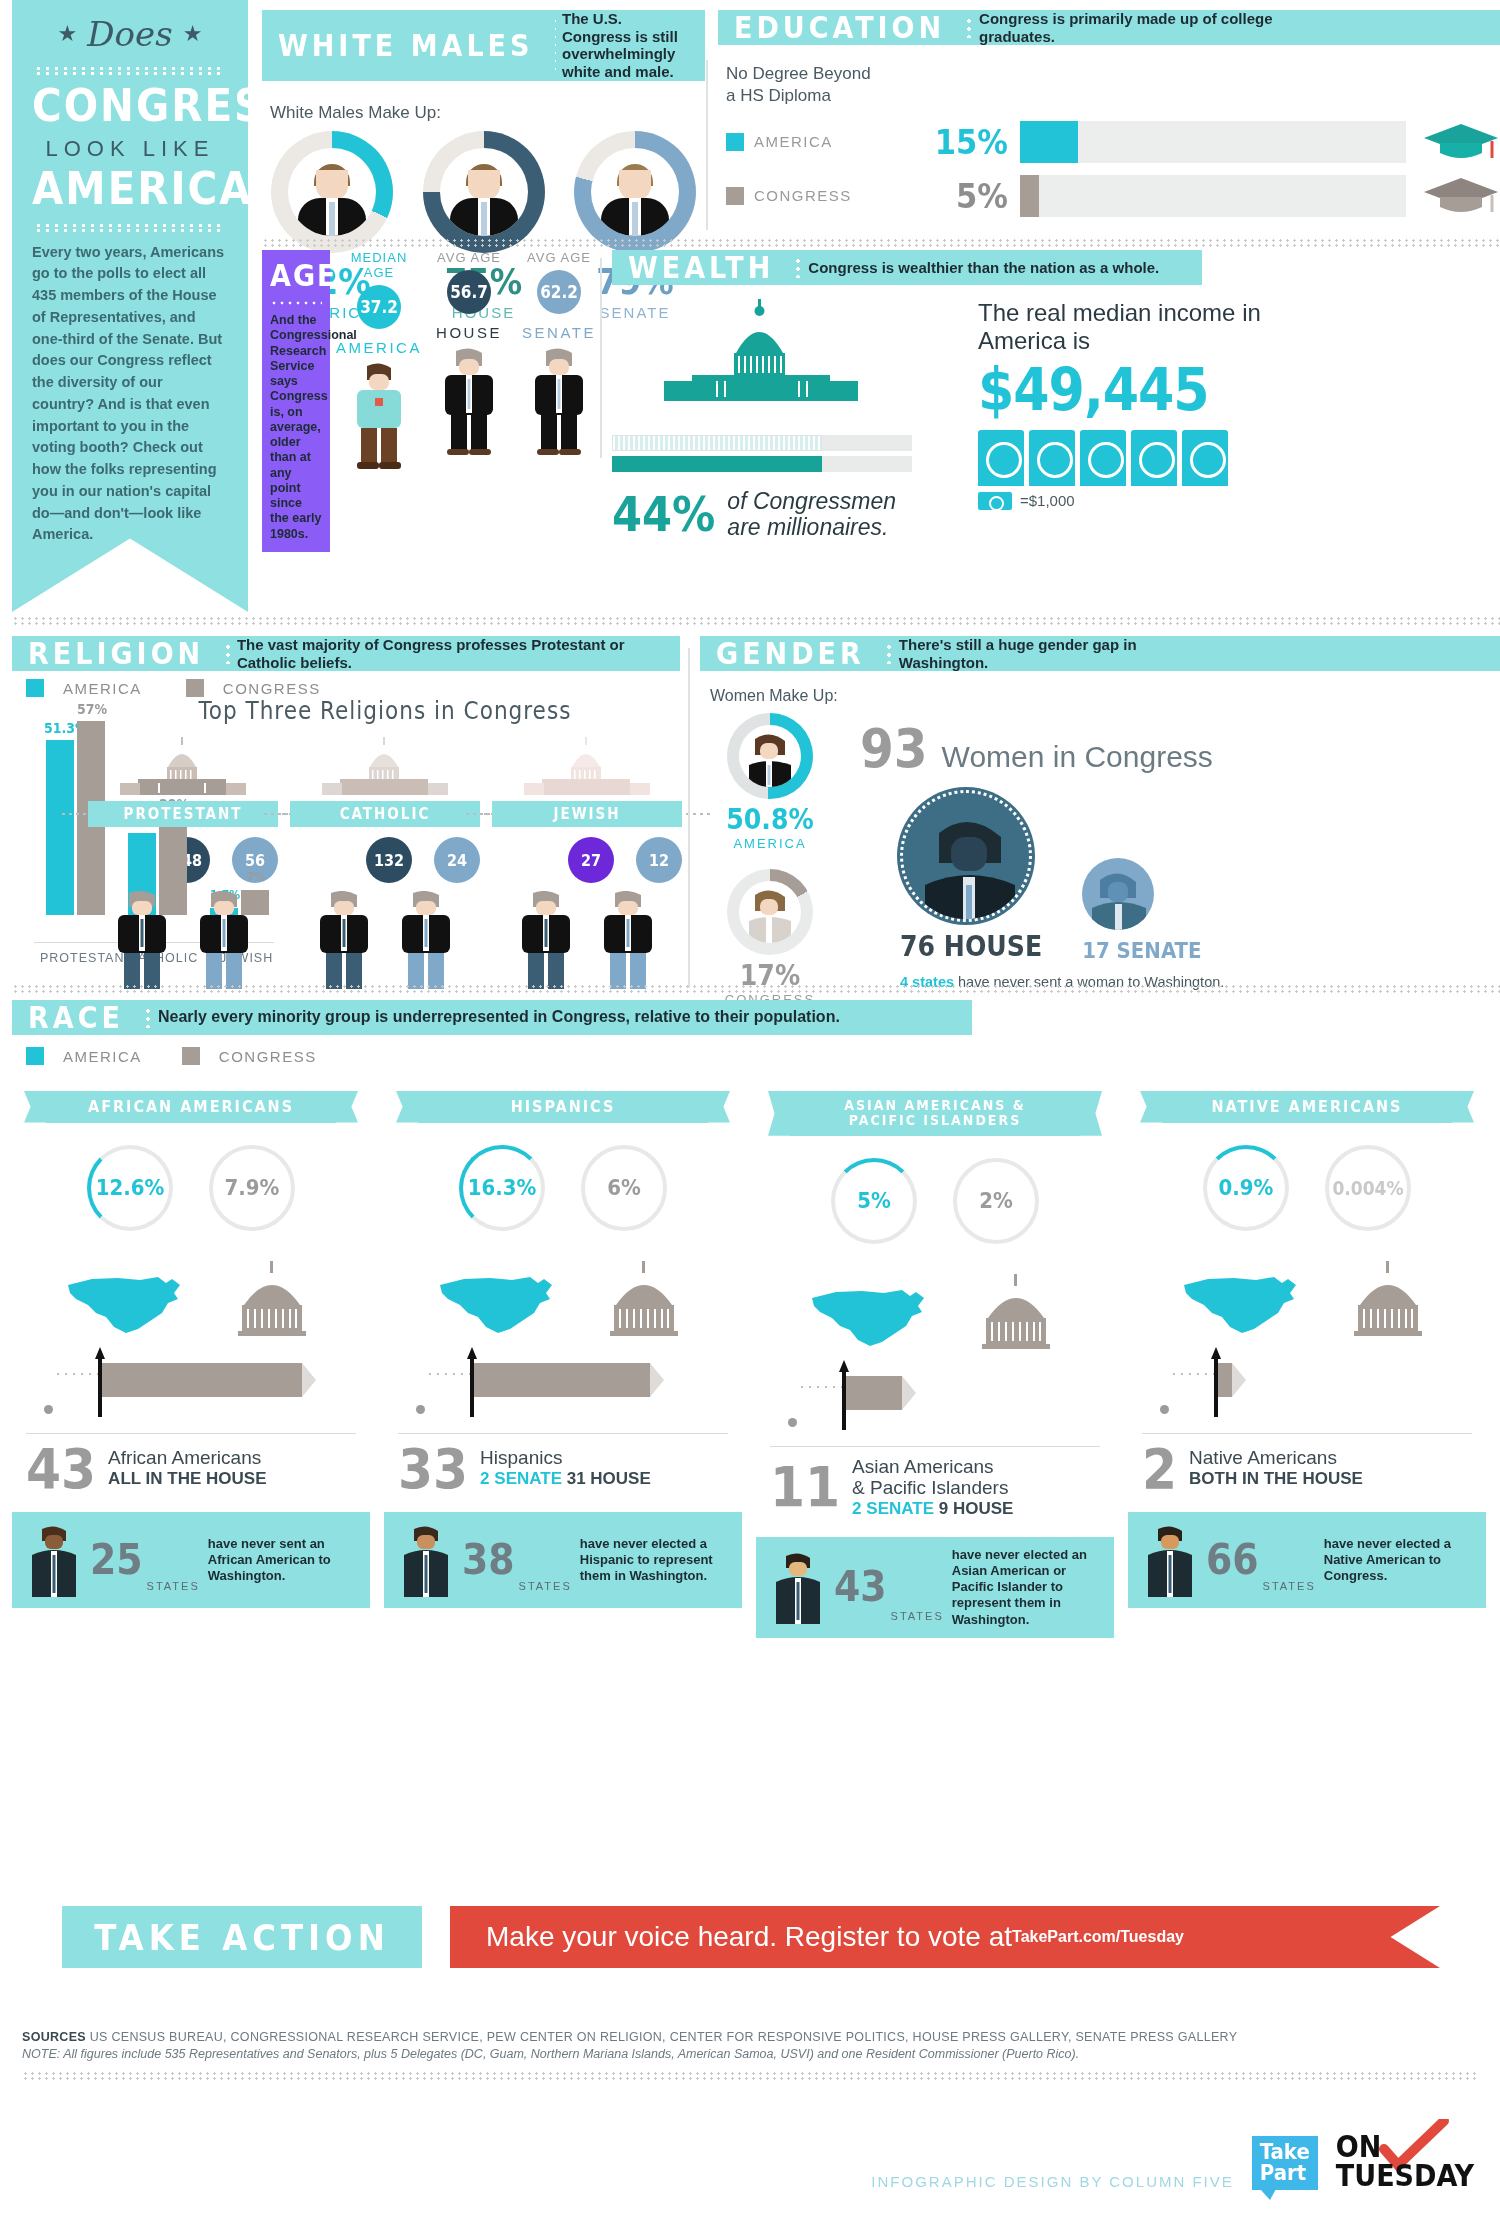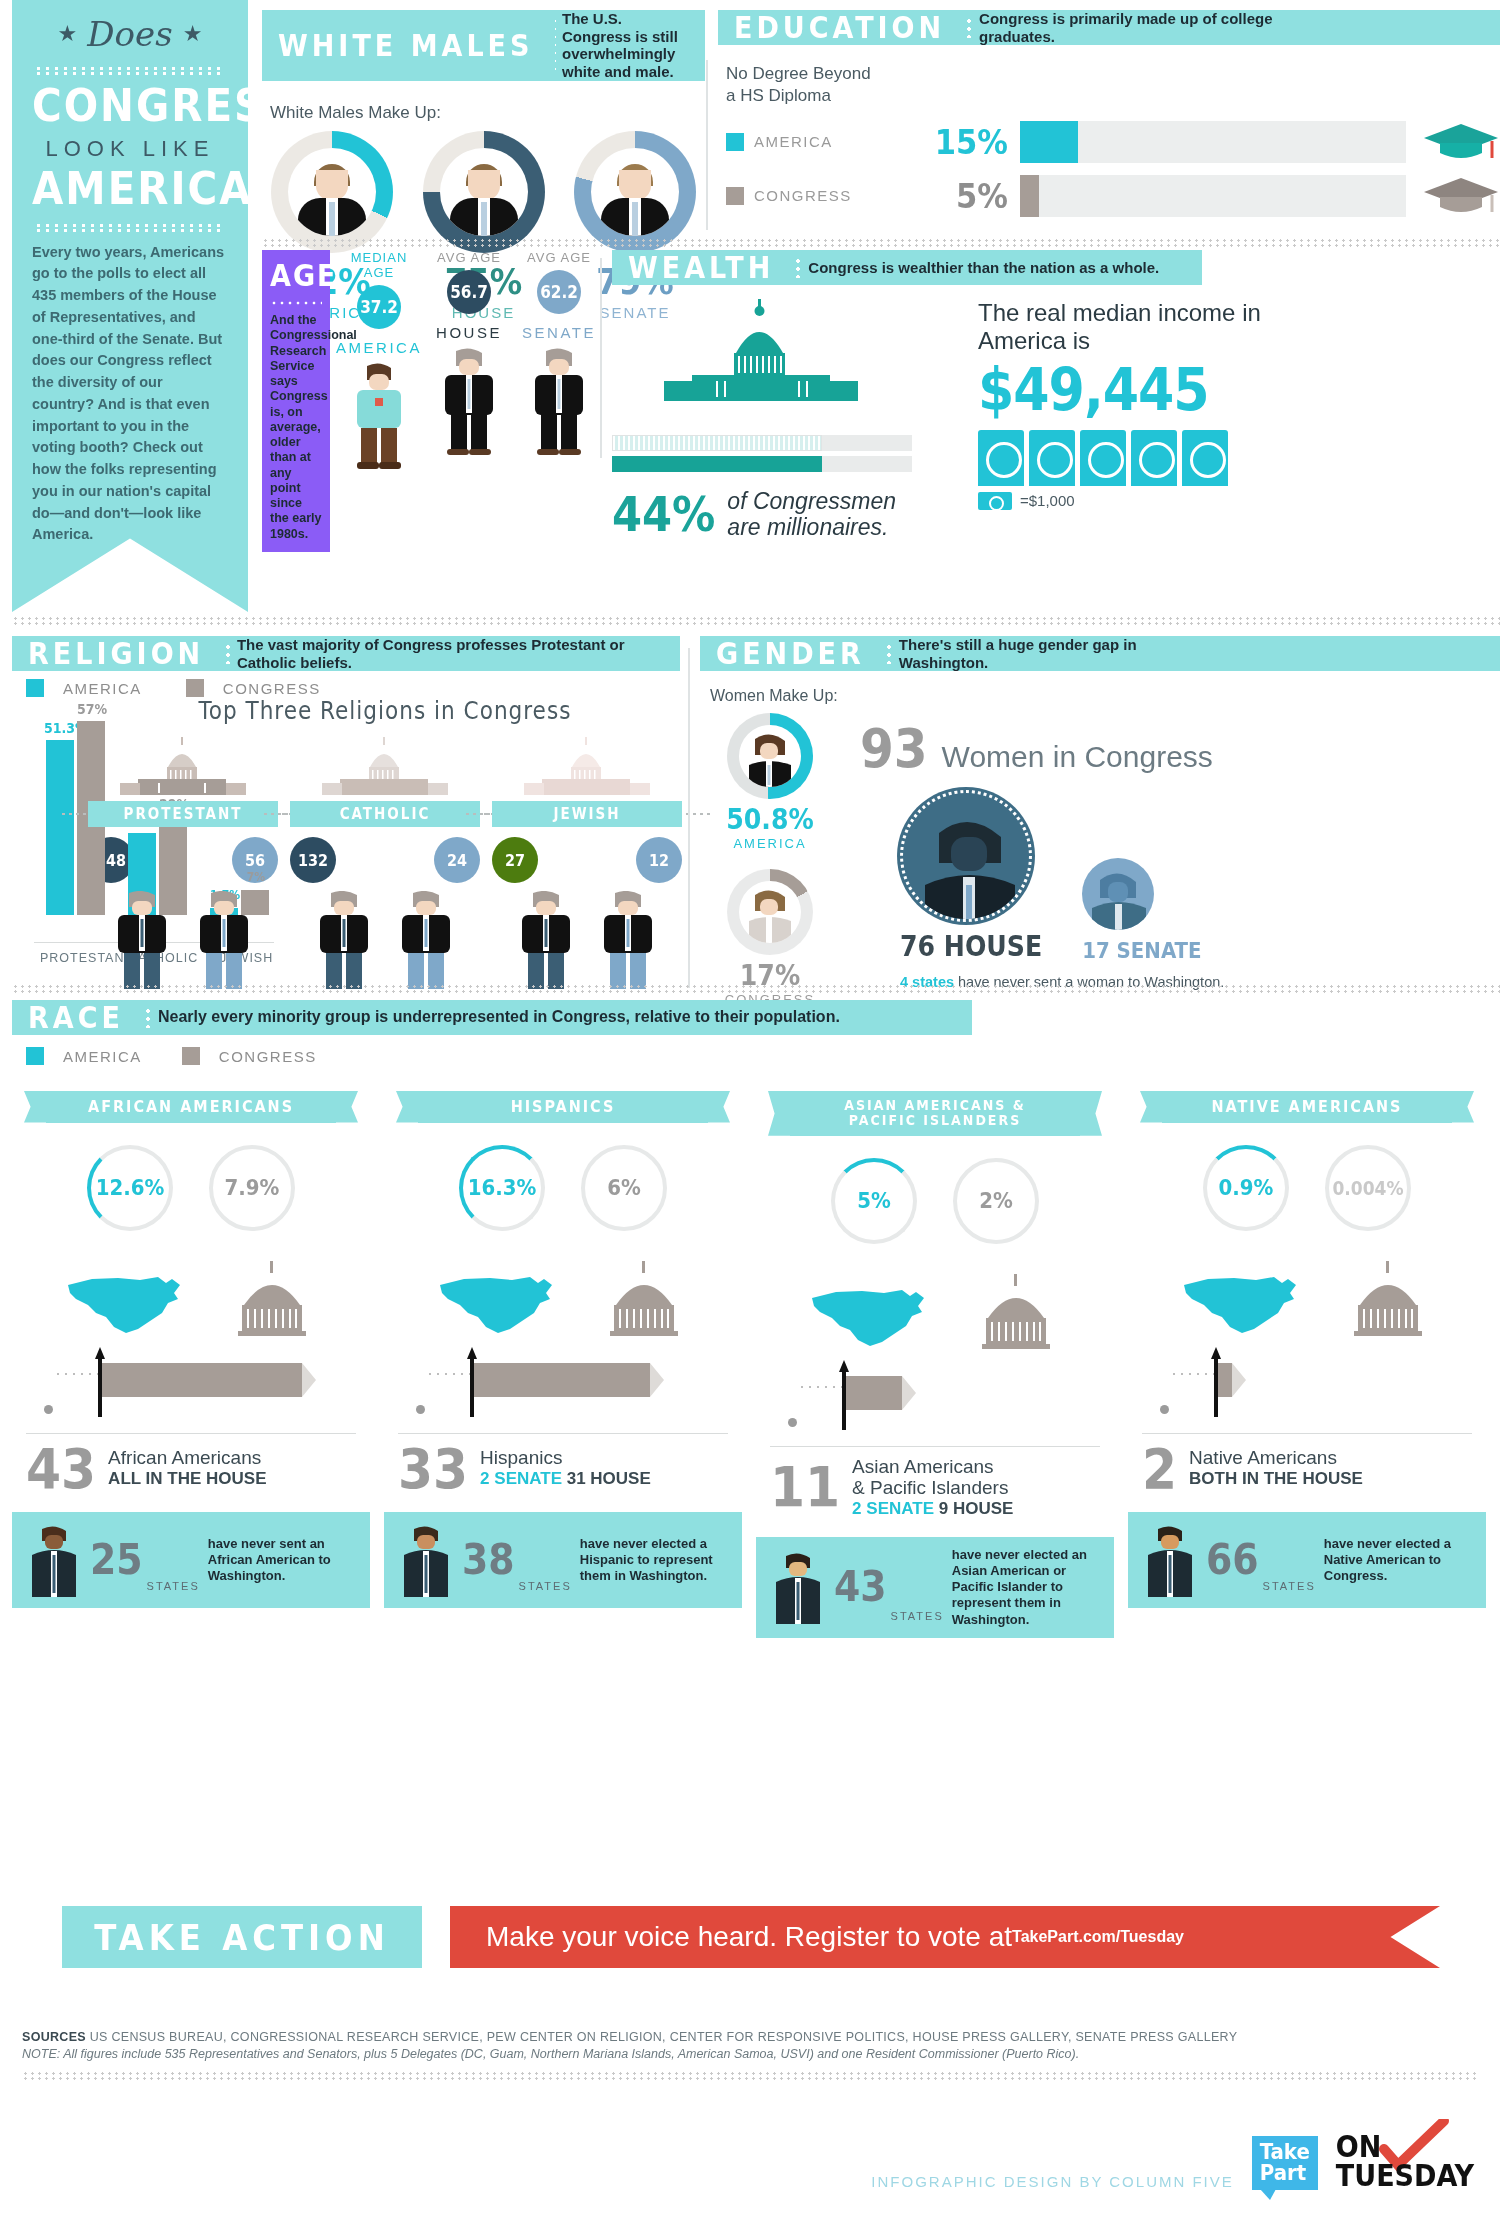--- a/index.html
+++ b/index.html
@@ -164,21 +164,21 @@
   .relaxis { position:absolute; bottom:0; width:240px; border-top:1px solid #d9dcdc; }
   .relname { position:absolute; bottom:-22px; font-size:12.5px; letter-spacing:1px; color:#6a7a82; }
   .ttr-title { font-family:"DejaVu Sans Condensed","Liberation Sans",sans-serif;
     font-size:24px; color:#4a5a62; text-align:center; letter-spacing:1px; }
   .relcols { display:flex; gap:12px; margin-top:6px; }
   .relcol { width:190px; text-align:center; }
   .capitol { width:130px; height:62px; margin:6px auto 2px; position:relative; }
   .relbanner { background:#8fe0e0; color:#fff; font-weight:bold; letter-spacing:2px;
     font-size:15px; padding:4px 0; font-family:"DejaVu Sans Condensed","Liberation Sans",sans-serif;
     position:relative; }
-  .circ-pair { display:flex; justify-content:space-between; gap:22px; margin-top:10px; }
+  .circ-pair { display:flex; justify-content:flex-end; gap:22px; margin-top:10px; }
   .circ { width:46px; height:46px; border-radius:50%; color:#fff; display:flex;
     align-items:center; justify-content:center; font-weight:bold; font-size:16px;
     font-family:"DejaVu Sans Condensed","Liberation Sans",sans-serif; }
   .suit-pair { display:flex; justify-content:center; gap:22px; margin-top:8px; }
   .suit { width:60px; height:106px; position:relative; }
   .hs-pair { display:flex; justify-content:center; gap:16px; margin-top:4px; }
   .hs-pair span { width:66px; font-size:14px; letter-spacing:1px; }
 
   
   #gender { position:absolute; left:700px; top:636px; width:800px; }
@@ -743,21 +743,21 @@
                 <rect x="72" y="33" width="1.5" height="9"></rect>
                   </g>
               </svg>
             </div>
             <div class="relbanner">
               <span class="rdots" style="left:-28px"></span>
               <span>JEWISH</span>
               <span class="rdots" style="right:-28px"></span>
             </div>
             <div class="circ-pair">
-              <div class="circ" style="background:#4d7c0f">27</div>
+              <div class="circ" style="background:#6d28d9">27</div>
               <div class="circ" style="background:#7fa8c9">12</div>
             </div>
             <div class="suit-pair">
               <div class="suit">
                 <svg width="60" height="106" viewBox="0 0 60 106">
                   <path d="M17 2 q13 -5 26 2 v12 H17z" fill="#a69d97"></path>
                   <rect x="20" y="10" width="20" height="14" rx="6" fill="#f3d7c0"></rect>
                   <rect x="6" y="24" width="48" height="38" rx="6" fill="#111"></rect>
                   <rect x="27" y="24" width="6" height="36" fill="#fff"></rect>
                   <rect x="28.5" y="28" width="3" height="28" fill="#3b5e74"></rect>

